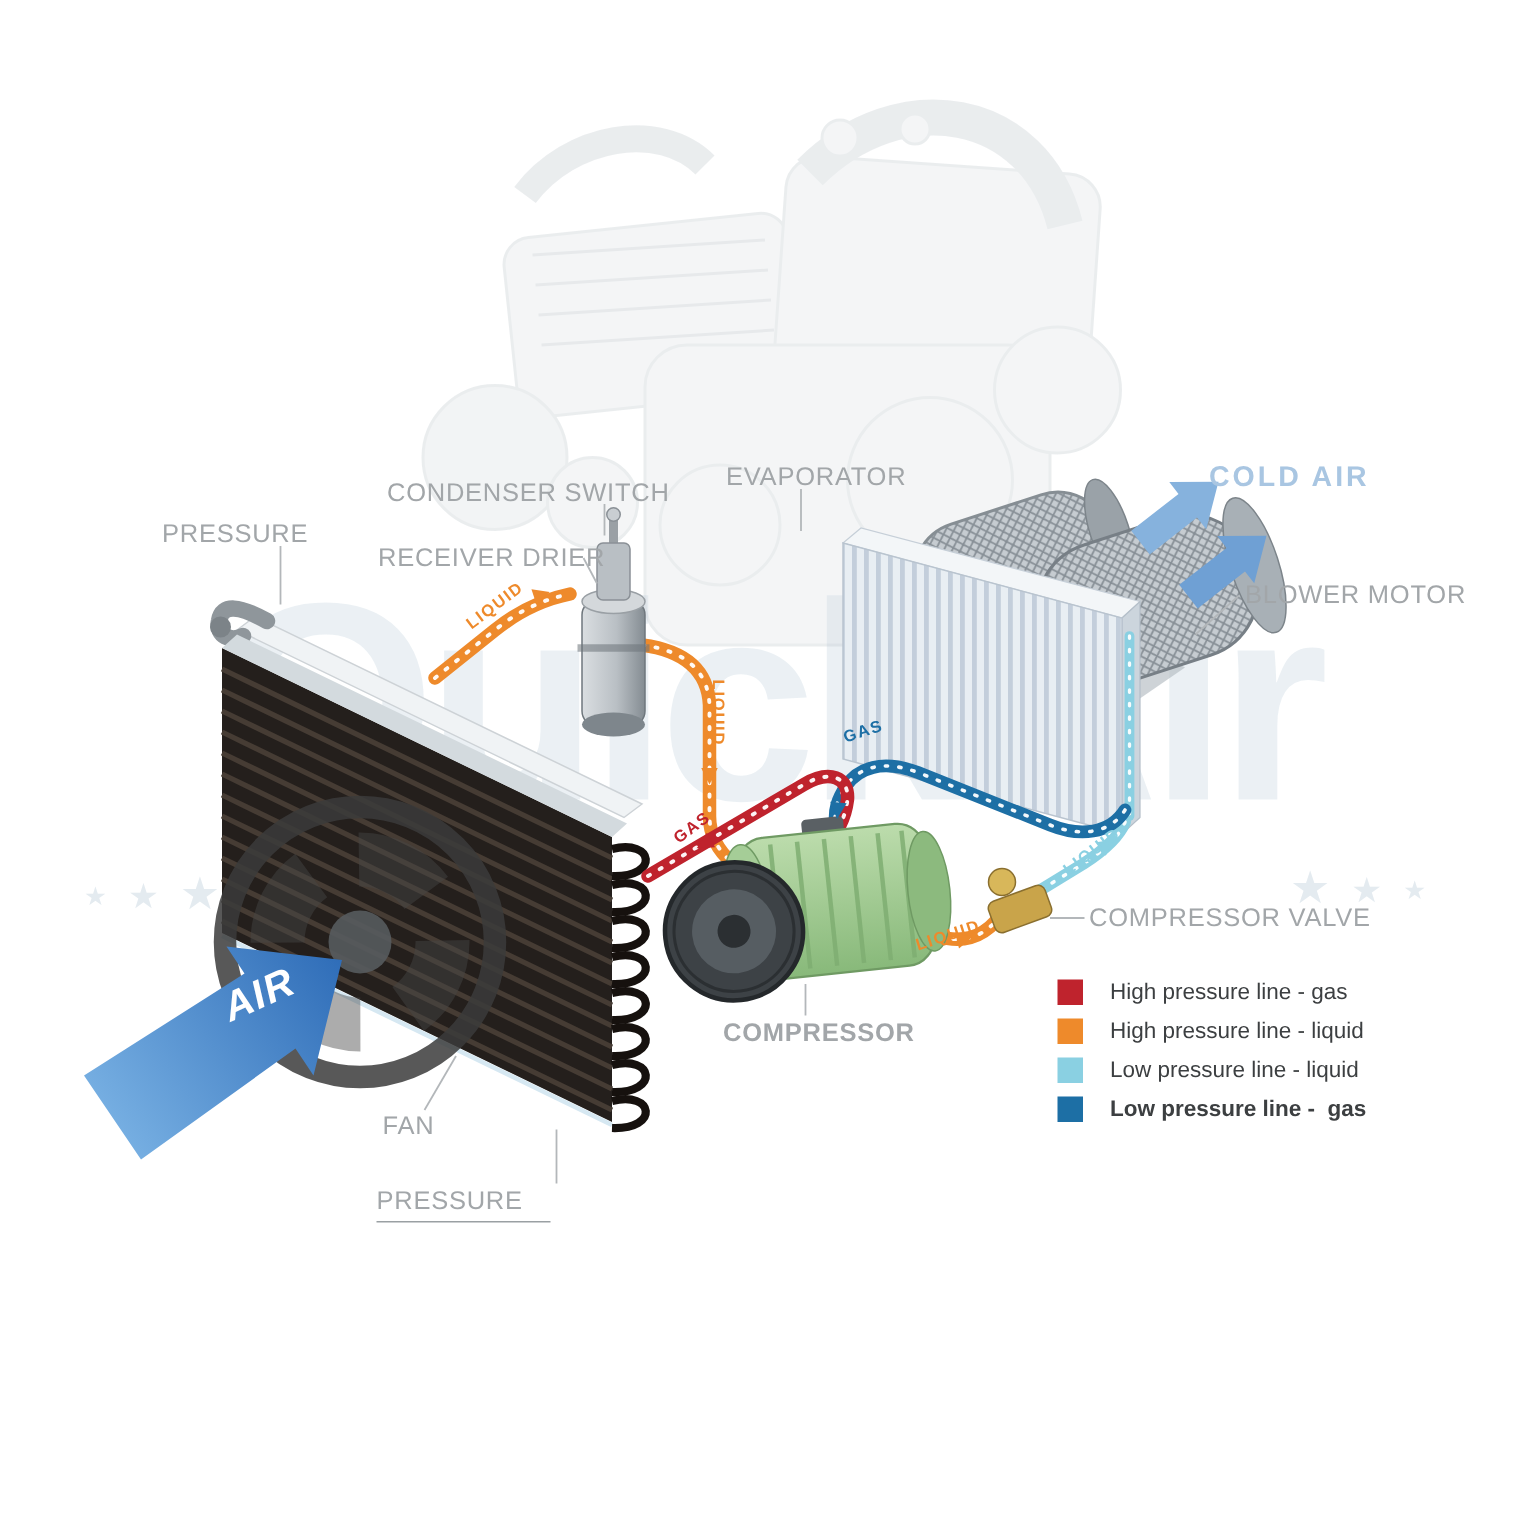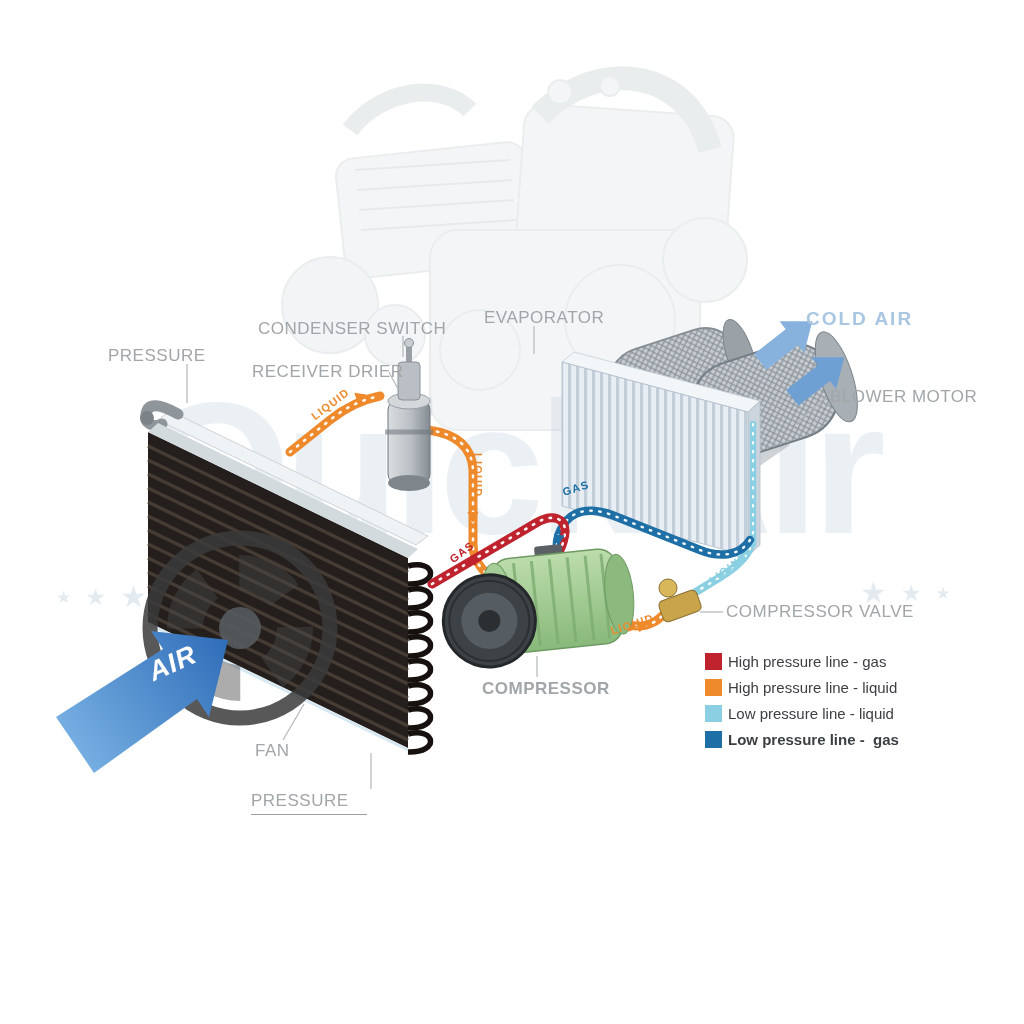--- a/index.html
+++ b/index.html
@@ -33,21 +33,21 @@
            font-style:italic;color:#ffffff;letter-spacing:1px;transform:rotate(-24deg);}
   
   .pipelbl{position:absolute;z-index:2;font-size:11px;font-weight:700;letter-spacing:1.2px;white-space:nowrap;}
   #pl-liquid-a{left:308px;top:398px;transform:rotate(-37deg);}
   #pl-liquid-b{left:484px;top:453px;transform:rotate(90deg);transform-origin:0 0;}
   #pl-gas-blue{left:562px;top:482px;transform:rotate(-18deg);}
   #pl-gas-red{left:448px;top:546px;transform:rotate(-37deg);}
   #pl-liquid-lb{left:706px;top:562px;transform:rotate(-37deg);}
   #pl-liquid-c{left:610px;top:618px;transform:rotate(-18deg);}
   
-  .legend-row{position:absolute;left:705px;z-index:2;display:flex;align-items:center;gap:6px;}
+  .legend-row{position:absolute;left:705px;z-index:2;display:flex;align-items:center;gap:18px;}
   #leg-0{top:653px;} #leg-1{top:679px;} #leg-2{top:705px;} #leg-3{top:731px;font-weight:bold;}
   .legend-swatch{width:17px;height:17px;flex:0 0 17px;}
   .legend-label{font-size:15px;color:#3c3f41;white-space:pre;}
 </style>
 </head>
 <body>
 
 <div id="stage">
 
   <div id="watermark">QuickAir</div>

